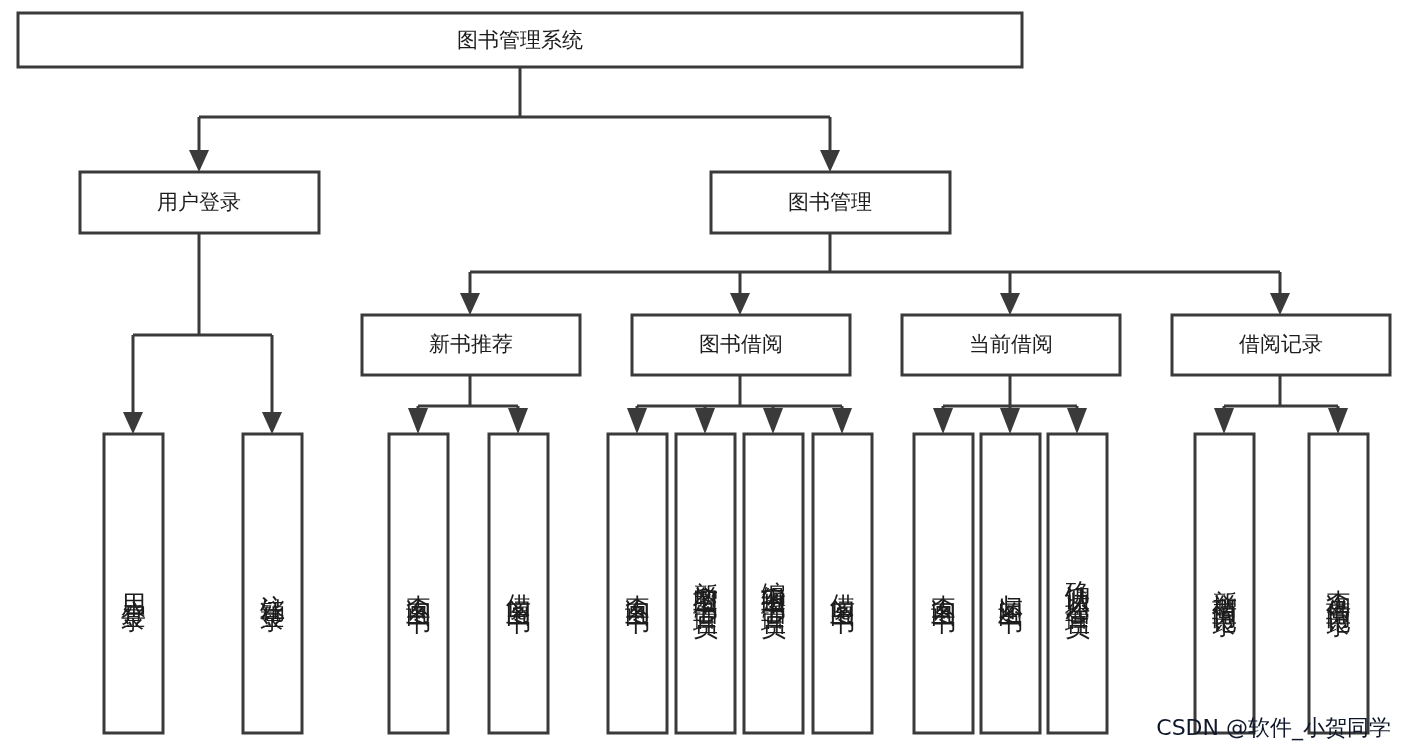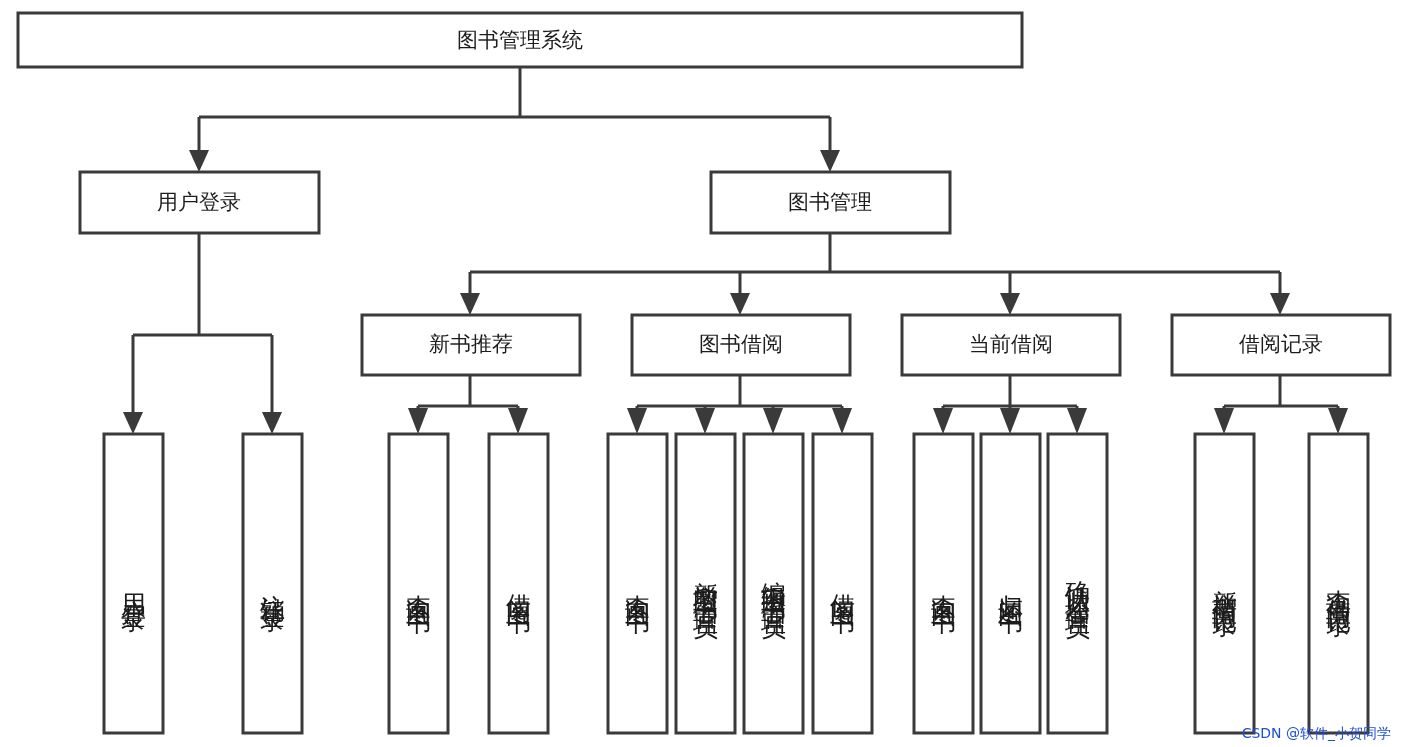--- a/index.html
+++ b/index.html
@@ -62,22 +62,22 @@
     align-items: center;
     justify-content: center;
     white-space: nowrap;
     pointer-events: none;
   }
   .watermark {
     position: absolute;
     right: 14px;
     bottom: 4px;
     font-family: "DejaVu Sans", "Liberation Sans", sans-serif;
-    font-size: 14px;
-    color: #1d4ed8;
+    font-size: 22px;
+    color: #0f172a;
     white-space: nowrap;
     margin-top: 44px;
   }
 </style>
 </head>
 <body>
 
 <div id="diagram-root">
 
   <svg id="flow-svg" viewBox="0 0 1405 747">

